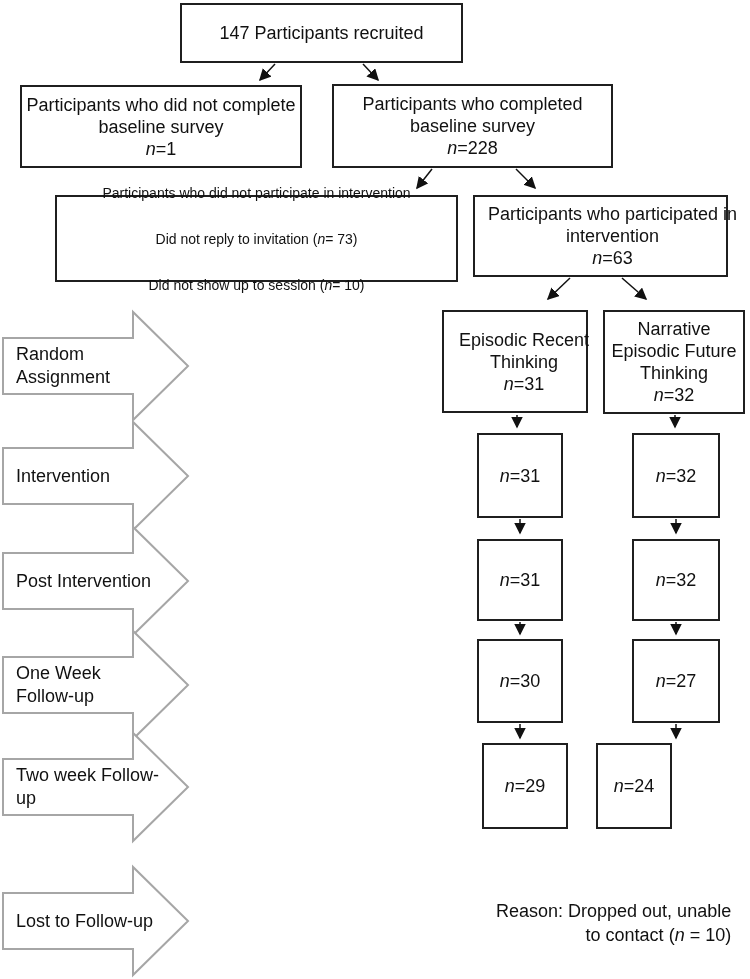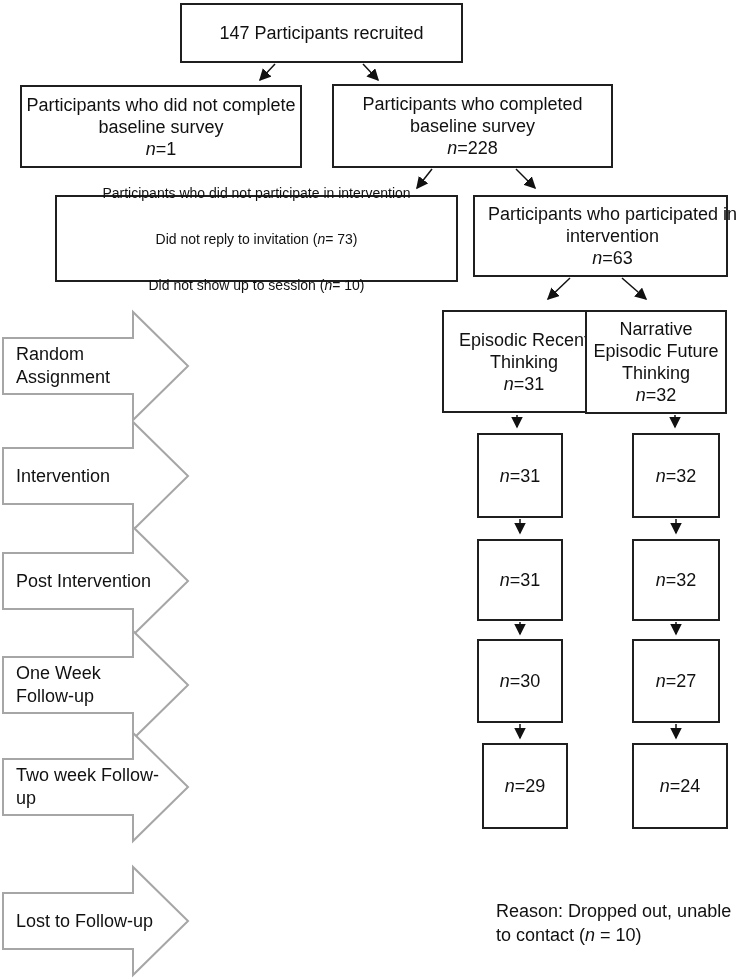--- a/index.html
+++ b/index.html
@@ -6,42 +6,42 @@
   #fig{
     position:relative;width:750px;height:979px;background:#ffffff;
     font-family:"Liberation Sans",sans-serif;color:#111111;overflow:hidden;
   }
   #overlay{position:absolute;left:0;top:0;width:750px;height:979px;pointer-events:none;}
   .box{
     position:absolute;border:2px solid #1f1f1f;background:#ffffff;
     display:flex;flex-direction:column;align-items:center;justify-content:center;
     text-align:center;font-size:18px;line-height:22px;box-sizing:border-box;z-index:2;
   }
-  .ln{white-space:nowrap;}
+  .ln{white-space:nowrap;text-align:right;}
   .it{font-style:italic;}
   .small{font-size:14px;line-height:22px;gap:24px;}
   .stage-label{
     position:absolute;left:16px;width:146px;transform:translateY(-50%);
     font-size:18px;line-height:23px;z-index:2;
   }
   #b1{left:180px;top:3px;width:283px;height:60px;}
   #b2{left:20px;top:85px;width:282px;height:83px;}
   #b3{left:332px;top:84px;width:281px;height:84px;}
   #b4{left:55px;top:195px;width:403px;height:87px;}
   #b5{left:473px;top:195px;width:255px;height:82px;padding-left:24px;}
   #arm-l{left:442px;top:310px;width:146px;height:103px;padding-left:18px;}
-  #arm-r{left:585px;top:310px;width:142px;height:104px;}
+  #arm-r{left:603px;top:310px;width:142px;height:104px;}
   #nb-l0{left:477px;top:433px;width:86px;height:85px;}
   #nb-l1{left:477px;top:539px;width:86px;height:82px;}
   #nb-l2{left:477px;top:639px;width:86px;height:84px;}
   #nb-l3{left:482px;top:743px;width:86px;height:86px;}
   #nb-r0{left:632px;top:433px;width:88px;height:85px;}
   #nb-r1{left:632px;top:539px;width:88px;height:82px;}
   #nb-r2{left:632px;top:639px;width:88px;height:84px;}
-  #nb-r3{left:632px;top:743px;width:96px;height:86px;}
+  #nb-r3{left:596px;top:743px;width:76px;height:86px;}
   #sl0{top:366px;} #sl1{top:476px;} #sl2{top:581px;}
   #sl3{top:685px;} #sl4{top:787px;} #sl5{top:921px;}
   #note{
     position:absolute;left:496px;top:899px;font-size:18px;line-height:24px;z-index:2;
   }
 </style>
 </head>
 <body>
 
 <div id="fig">

